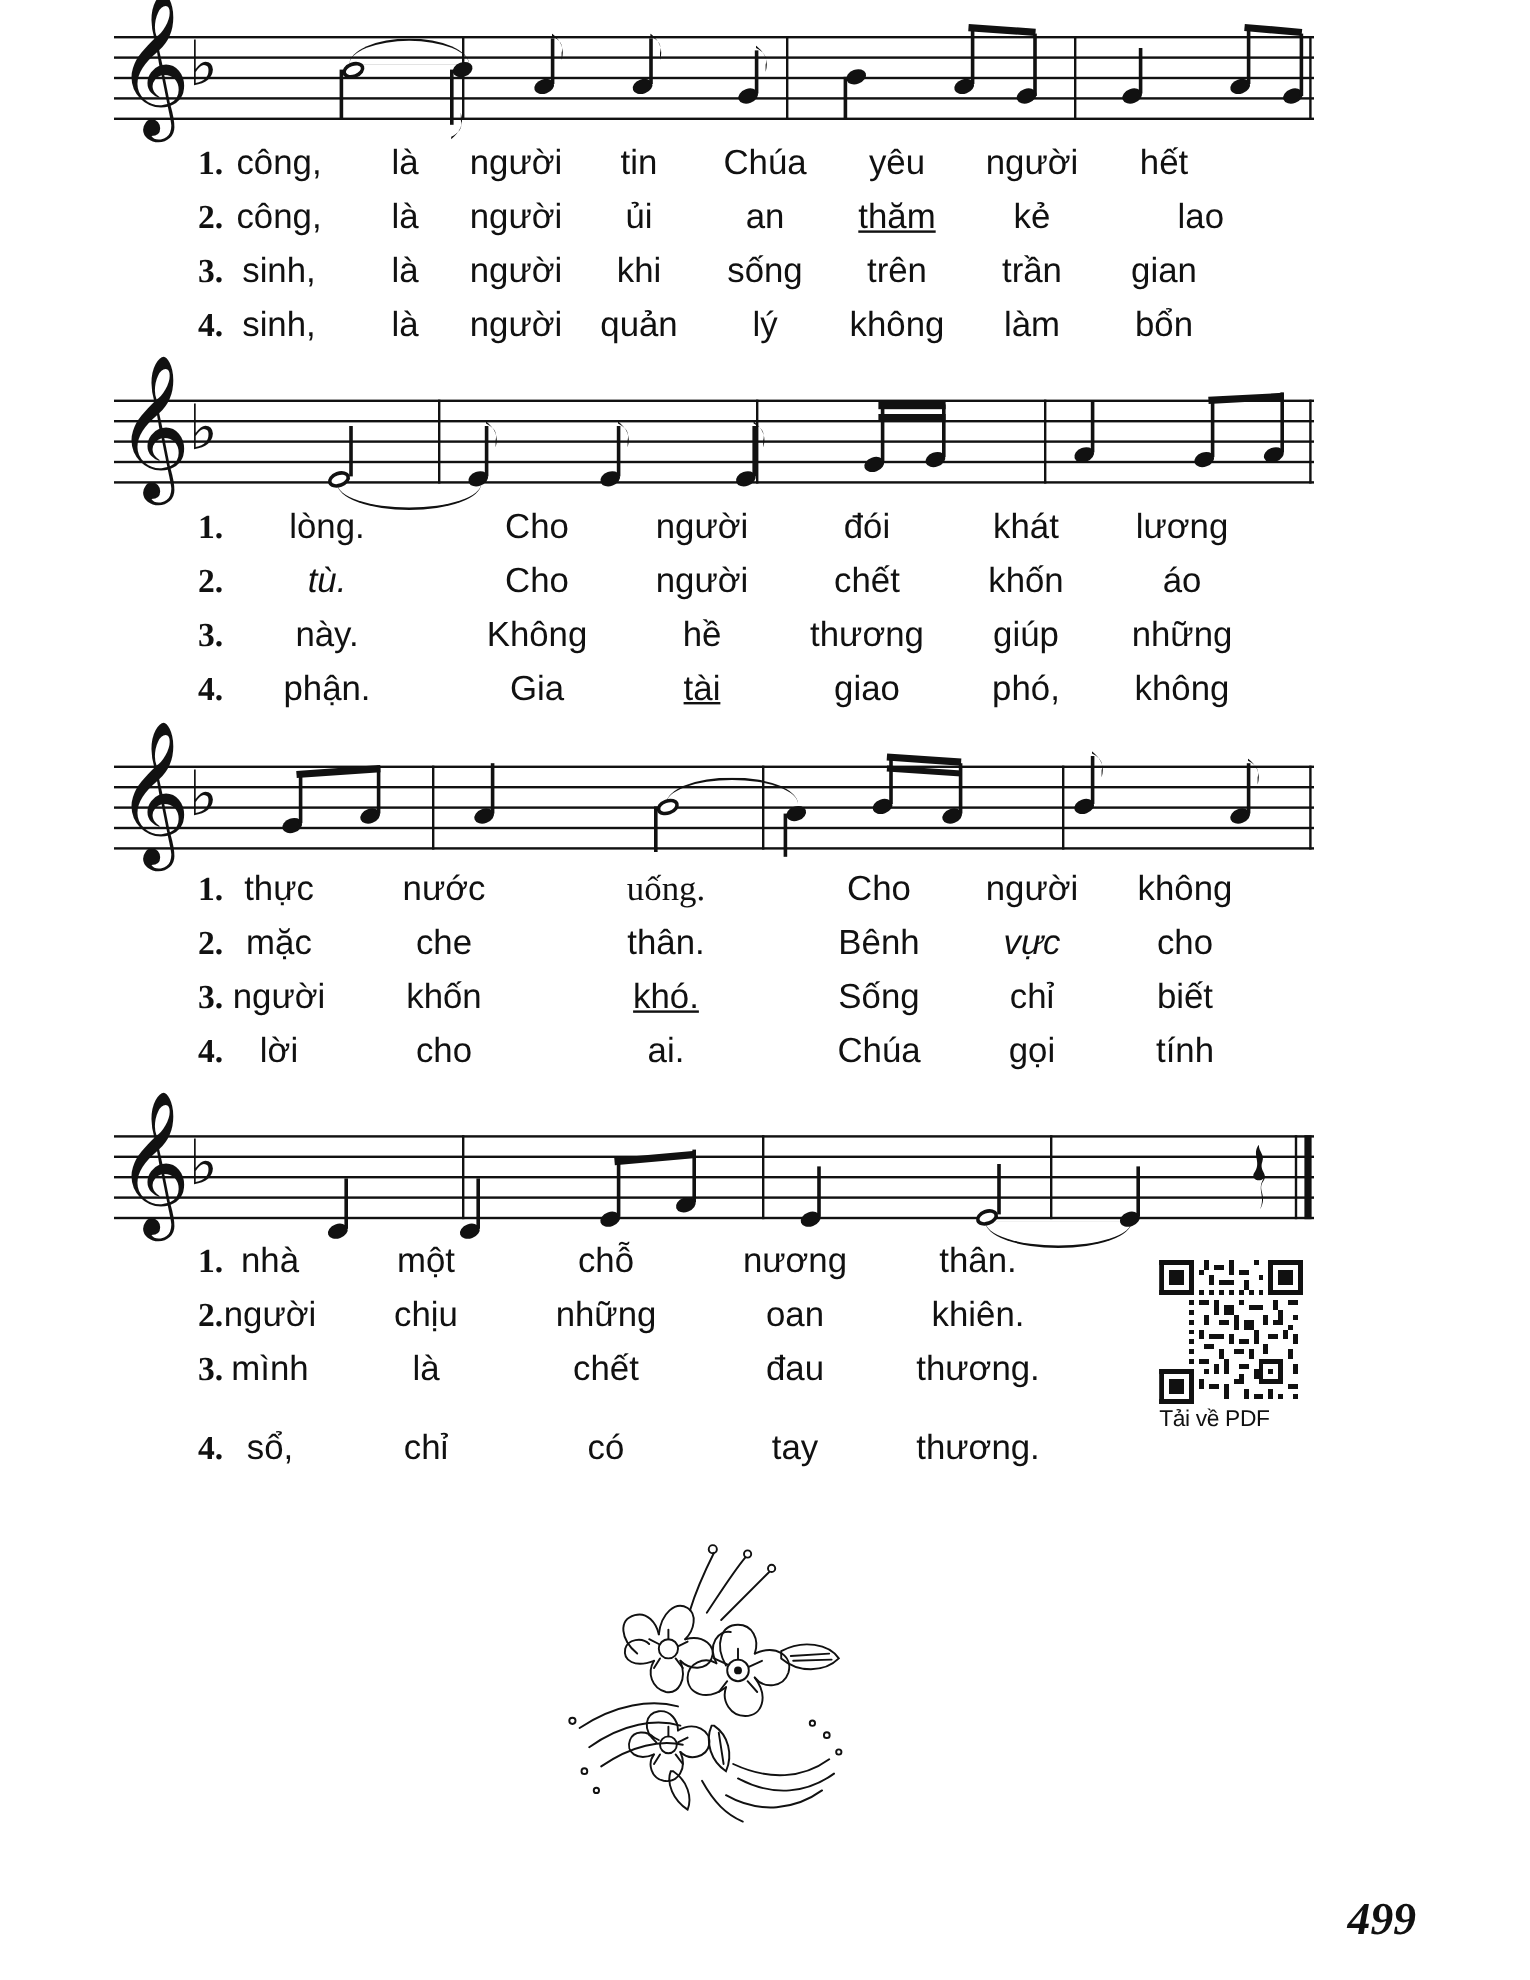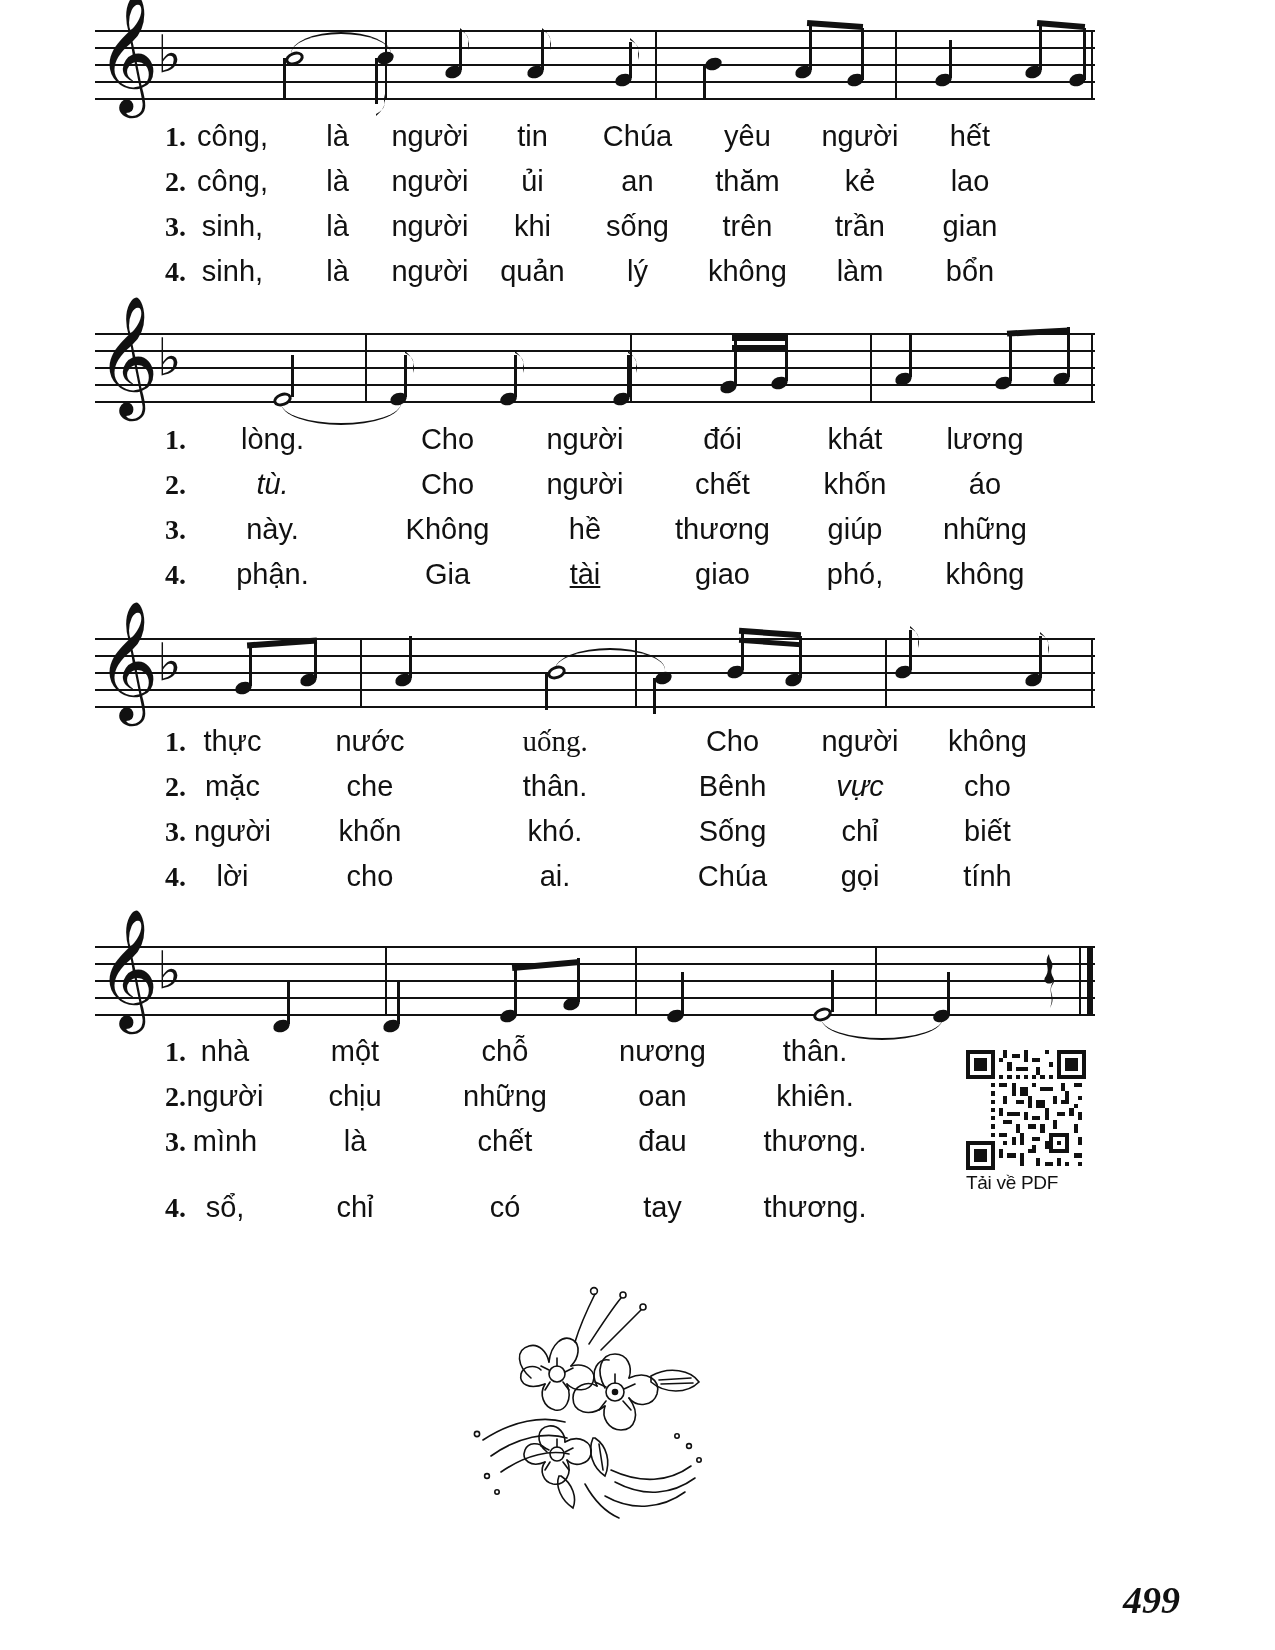--- a/index.html
+++ b/index.html
@@ -174,23 +174,23 @@
       <div class="syl" style="width:120px;">người</div>
       <div class="syl" style="width:100px;">hết</div>
     </div>
     <div class="lyric-row">
       <div class="verse-num">2.</div>
       <div class="syl" style="width:135px;">công,</div>
       <div class="syl" style="width:75px;">là</div>
       <div class="syl" style="width:110px;">người</div>
       <div class="syl" style="width:95px;">ủi</div>
       <div class="syl" style="width:115px;">an</div>
-      <div class="syl" style="width:105px;">thăm</div>
+      <div class="syl" style="width:105px;text-decoration:underline;">thăm</div>
       <div class="syl" style="width:120px;">kẻ</div>
-      <div class="syl" style="width:100px;">lao</div>
+      <div class="syl" style="width:100px;text-align:right;">lao</div>
     </div>
     <div class="lyric-row">
       <div class="verse-num">3.</div>
       <div class="syl" style="width:135px;">sinh,</div>
       <div class="syl" style="width:75px;">là</div>
       <div class="syl" style="width:110px;">người</div>
       <div class="syl" style="width:95px;">khi</div>
       <div class="syl" style="width:115px;">sống</div>
       <div class="syl" style="width:105px;">trên</div>
       <div class="syl" style="width:120px;">trần</div>
@@ -373,21 +373,21 @@
       <div class="syl" style="width:140px;">che</div>
       <div class="syl" style="width:230px;">thân.</div>
       <div class="syl" style="width:125px;">Bênh</div>
       <div class="syl" style="width:130px;font-style:italic;">vực</div>
       <div class="syl" style="width:125px;">cho</div>
     </div>
     <div class="lyric-row">
       <div class="verse-num">3.</div>
       <div class="syl" style="width:135px;">người</div>
       <div class="syl" style="width:140px;">khốn</div>
-      <div class="syl" style="width:230px;">khó.</div>
+      <div class="syl" style="width:230px;text-decoration:underline;">khó.</div>
       <div class="syl" style="width:125px;">Sống</div>
       <div class="syl" style="width:130px;">chỉ</div>
       <div class="syl" style="width:125px;">biết</div>
     </div>
     <div class="lyric-row">
       <div class="verse-num">4.</div>
       <div class="syl" style="width:135px;">lời</div>
       <div class="syl" style="width:140px;">cho</div>
       <div class="syl" style="width:230px;">ai.</div>
       <div class="syl" style="width:125px;">Chúa</div>

